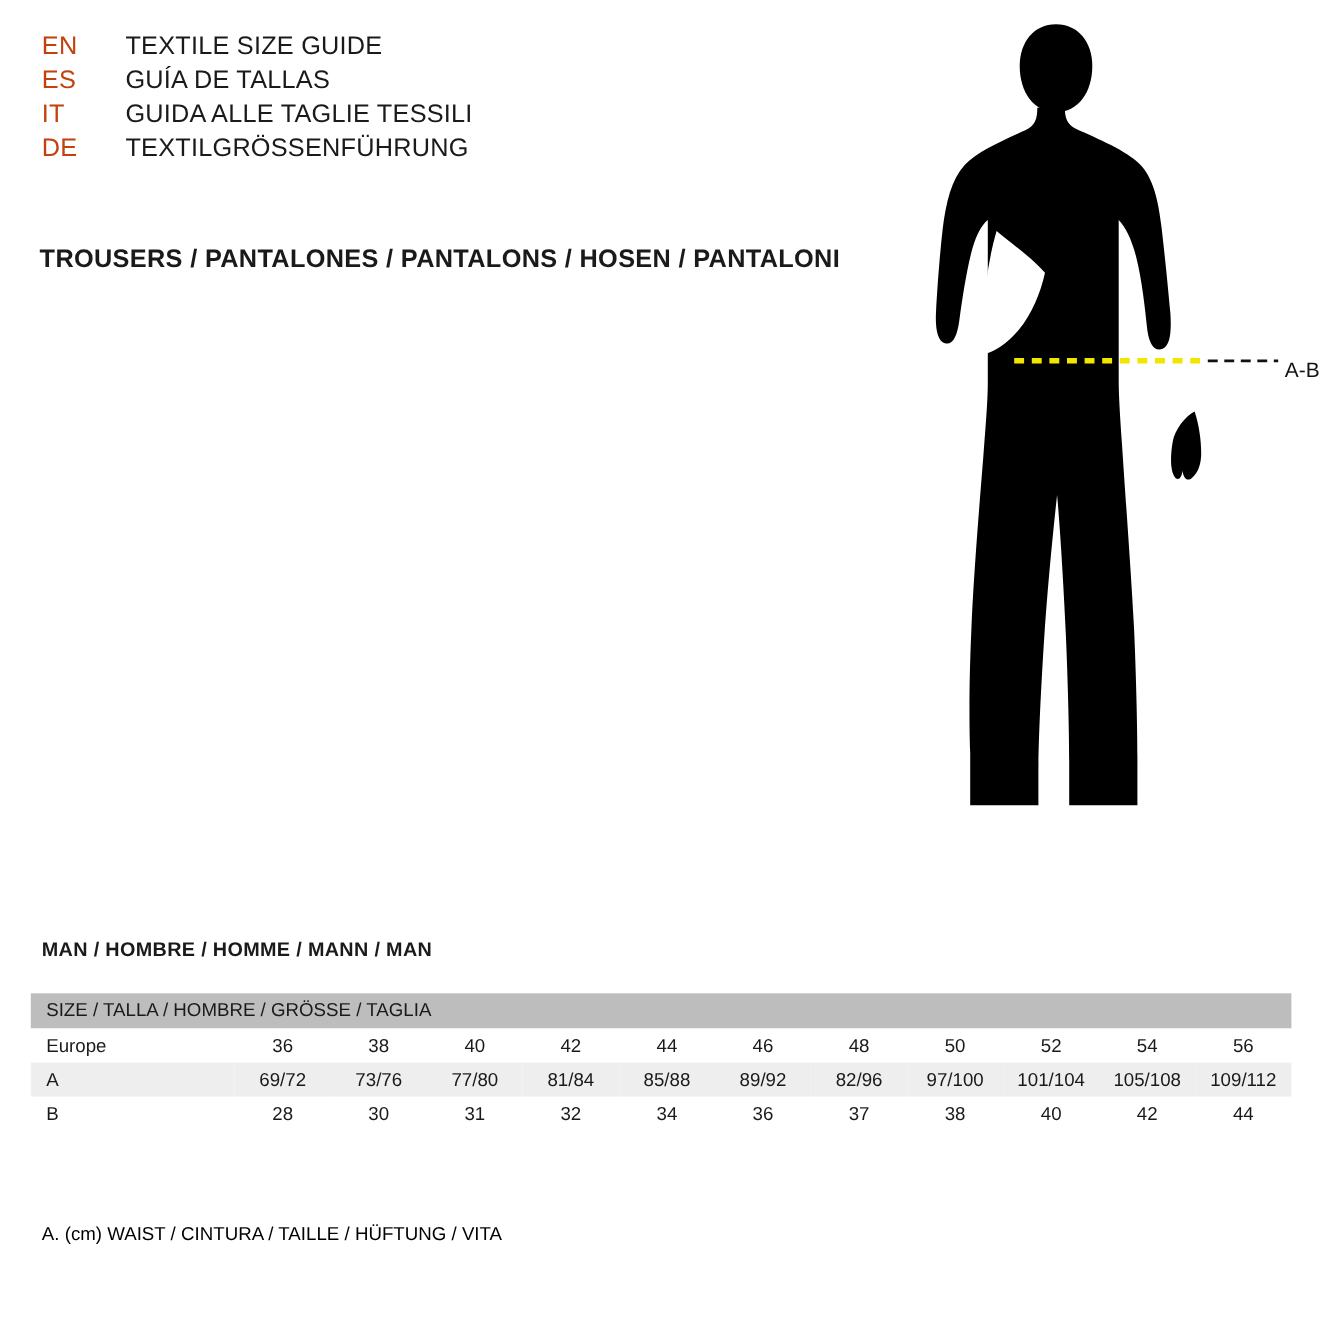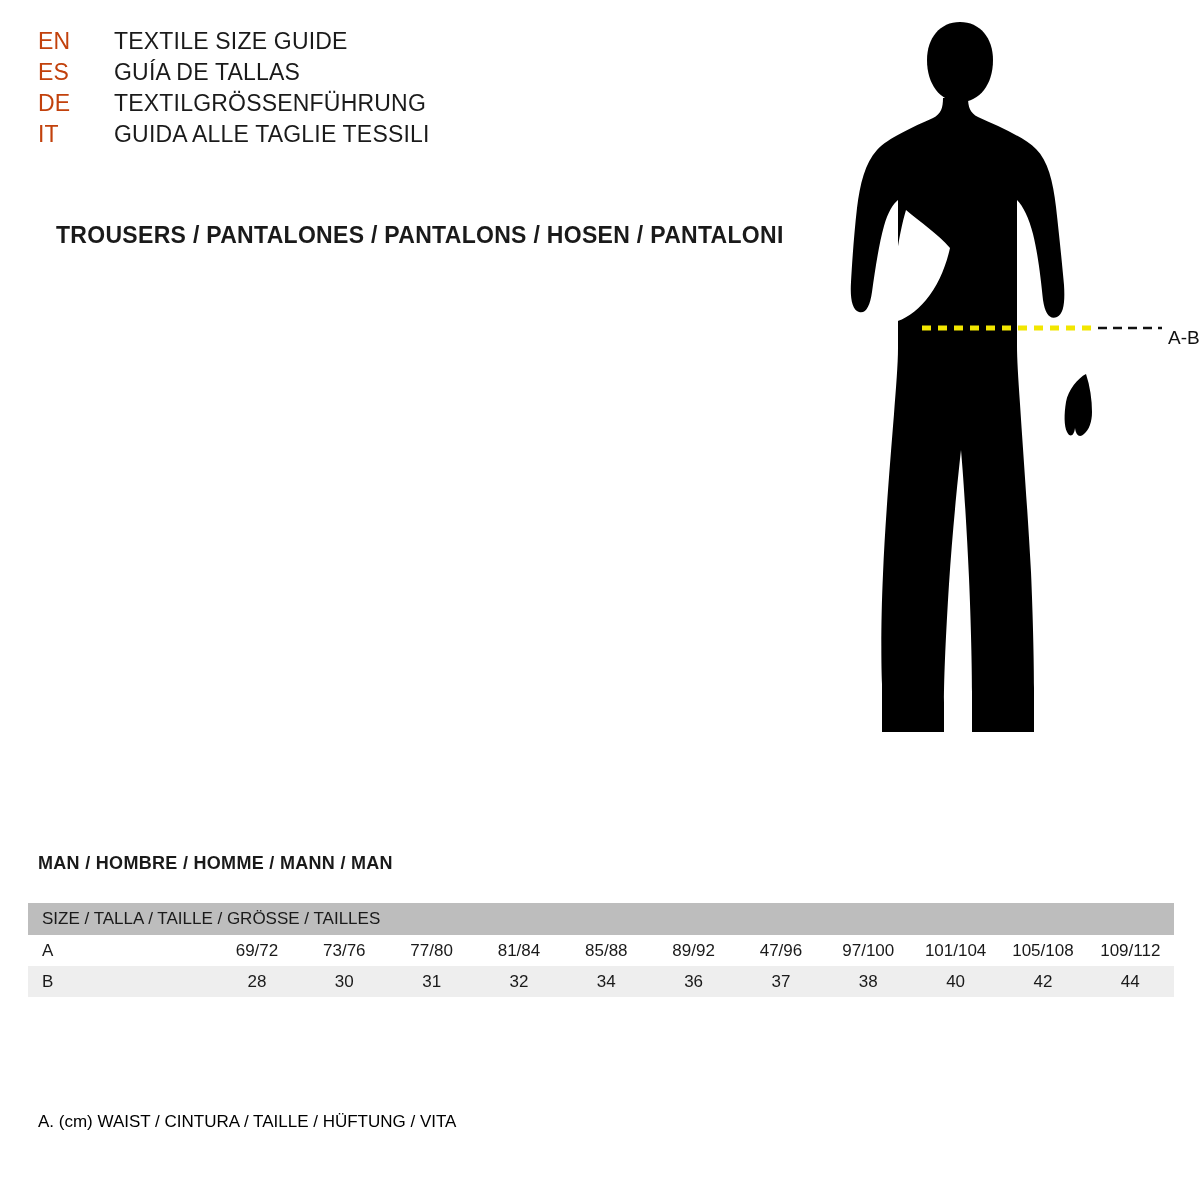--- a/index.html
+++ b/index.html
@@ -35,21 +35,21 @@
     color: #c2410c;
   }
   .lang-text {
     font-size: 23px;
     letter-spacing: 0.2px;
     color: #1a1a1a;
     text-transform: uppercase;
   }
   .garment-title {
     position: absolute;
-    left: 56px;
+    left: 36px;
     top: 222px;
     font-size: 23px;
     font-weight: bold;
     letter-spacing: 0.3px;
     color: #1a1a1a;
     white-space: nowrap;
   }
 
   
   .figure-wrap {
@@ -135,26 +135,26 @@
 <div class="lang-block">
   <div class="lang-row">
     <span class="lang-code">EN</span>
     <span class="lang-text">TEXTILE SIZE GUIDE</span>
   </div>
   <div class="lang-row">
     <span class="lang-code">ES</span>
     <span class="lang-text">GUÍA DE TALLAS</span>
   </div>
   <div class="lang-row">
+    <span class="lang-code">IT</span>
+    <span class="lang-text">GUIDA ALLE TAGLIE TESSILI</span>
+  </div>
+  <div class="lang-row">
     <span class="lang-code">DE</span>
     <span class="lang-text">TEXTILGRÖßENFÜHRUNG</span>
-  </div>
-  <div class="lang-row">
-    <span class="lang-code">IT</span>
-    <span class="lang-text">GUIDA ALLE TAGLIE TESSILI</span>
   </div>
 </div>
 
 <div class="garment-title">TROUSERS / PANTALONES / PANTALONS / HOSEN / PANTALONI</div>
 
 <div class="figure-wrap">
   <svg width="380" height="790" viewBox="0 0 380 790">
 
     <path fill="#000000" d="M150 8 c-20 0 -33 16 -33 38 c0 24 13 42 33 42 c20 0 33 -18 33 -42 c0 -22 -13 -38 -33 -38 z"></path>
 
@@ -211,33 +211,47 @@
     <line x1="288" y1="314" x2="352" y2="314" stroke="#111111" stroke-width="2.5" stroke-dasharray="9 6"></line>
   </svg>
   <span class="ab-label">A-B</span>
 </div>
 
 <div class="section-title">MAN / HOMBRE / HOMME / MANN / MAN</div>
 
 <table class="size-table">
   <thead>
     <tr>
-      <th colspan="12">SIZE / TALLA / TAILLE / GRÖSSE / TAILLES</th>
+      <th colspan="12">SIZE / TALLA / HOMBRE / GRÖSSE / TAGLIA</th>
     </tr>
   </thead>
   <tbody>
+    <tr>
+      <td class="row-label">Europe</td>
+      <td class="val">36</td>
+      <td class="val">38</td>
+      <td class="val">40</td>
+      <td class="val">42</td>
+      <td class="val">44</td>
+      <td class="val">46</td>
+      <td class="val">48</td>
+      <td class="val">50</td>
+      <td class="val">52</td>
+      <td class="val">54</td>
+      <td class="val">56</td>
+    </tr>
     <tr>
       <td class="row-label">A</td>
       <td class="val">69/72</td>
       <td class="val">73/76</td>
       <td class="val">77/80</td>
       <td class="val">81/84</td>
       <td class="val">85/88</td>
       <td class="val">89/92</td>
-      <td class="val">47/96</td>
+      <td class="val">82/96</td>
       <td class="val">97/100</td>
       <td class="val">101/104</td>
       <td class="val">105/108</td>
       <td class="val">109/112</td>
     </tr>
     <tr>
       <td class="row-label">B</td>
       <td class="val">28</td>
       <td class="val">30</td>
       <td class="val">31</td>

